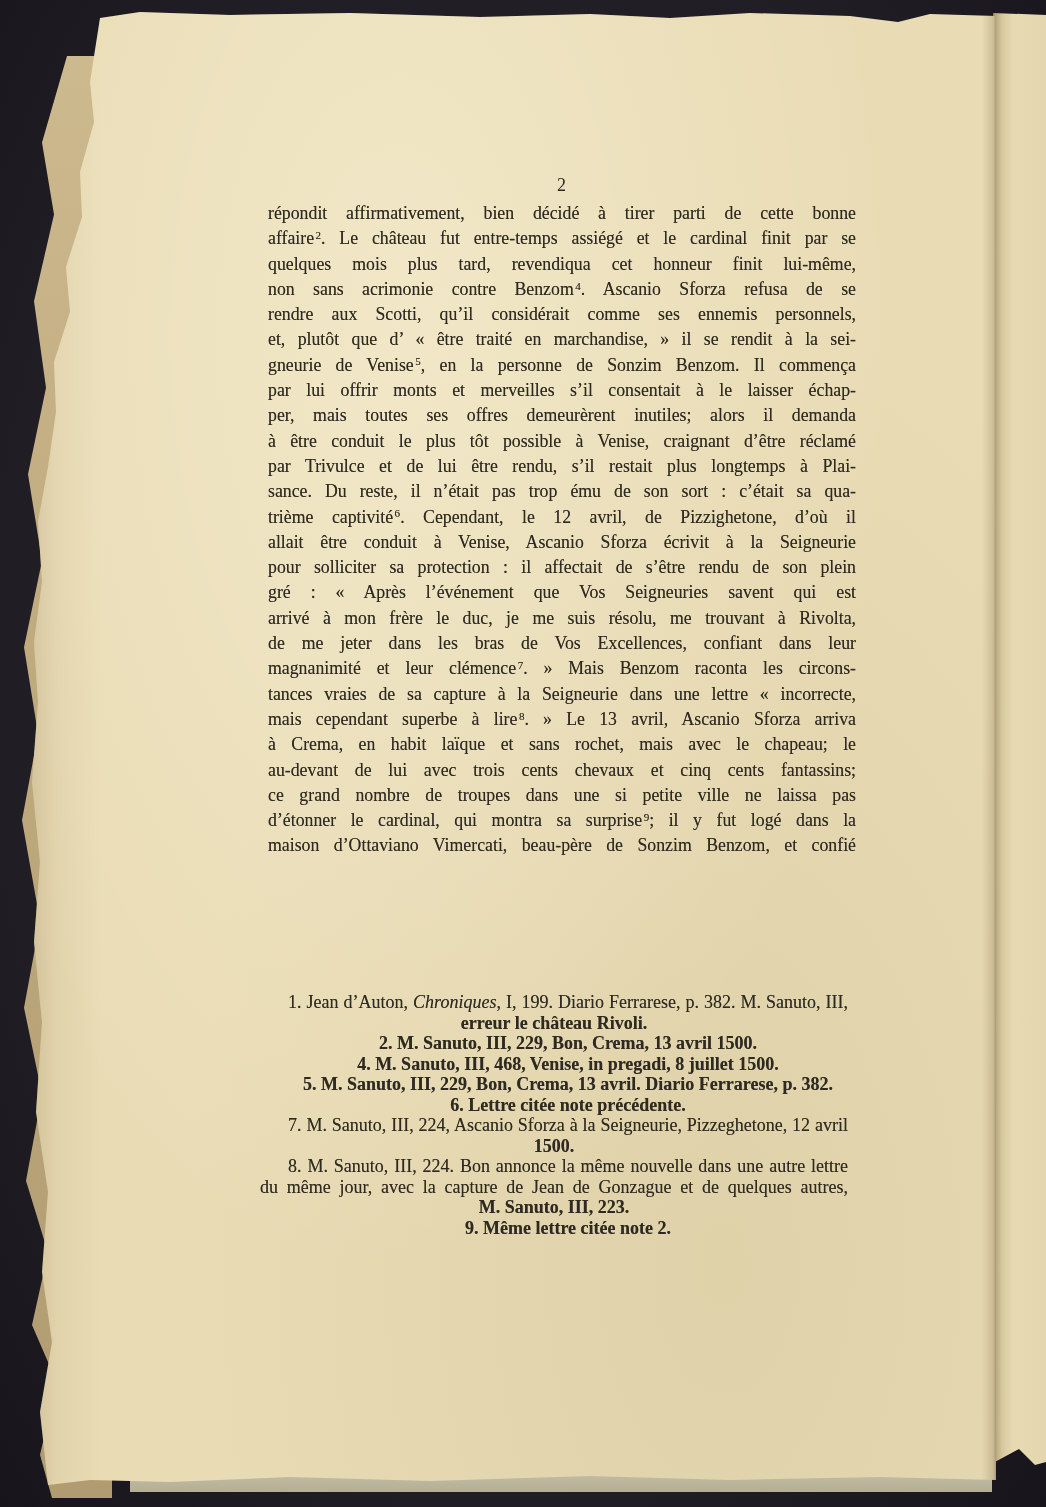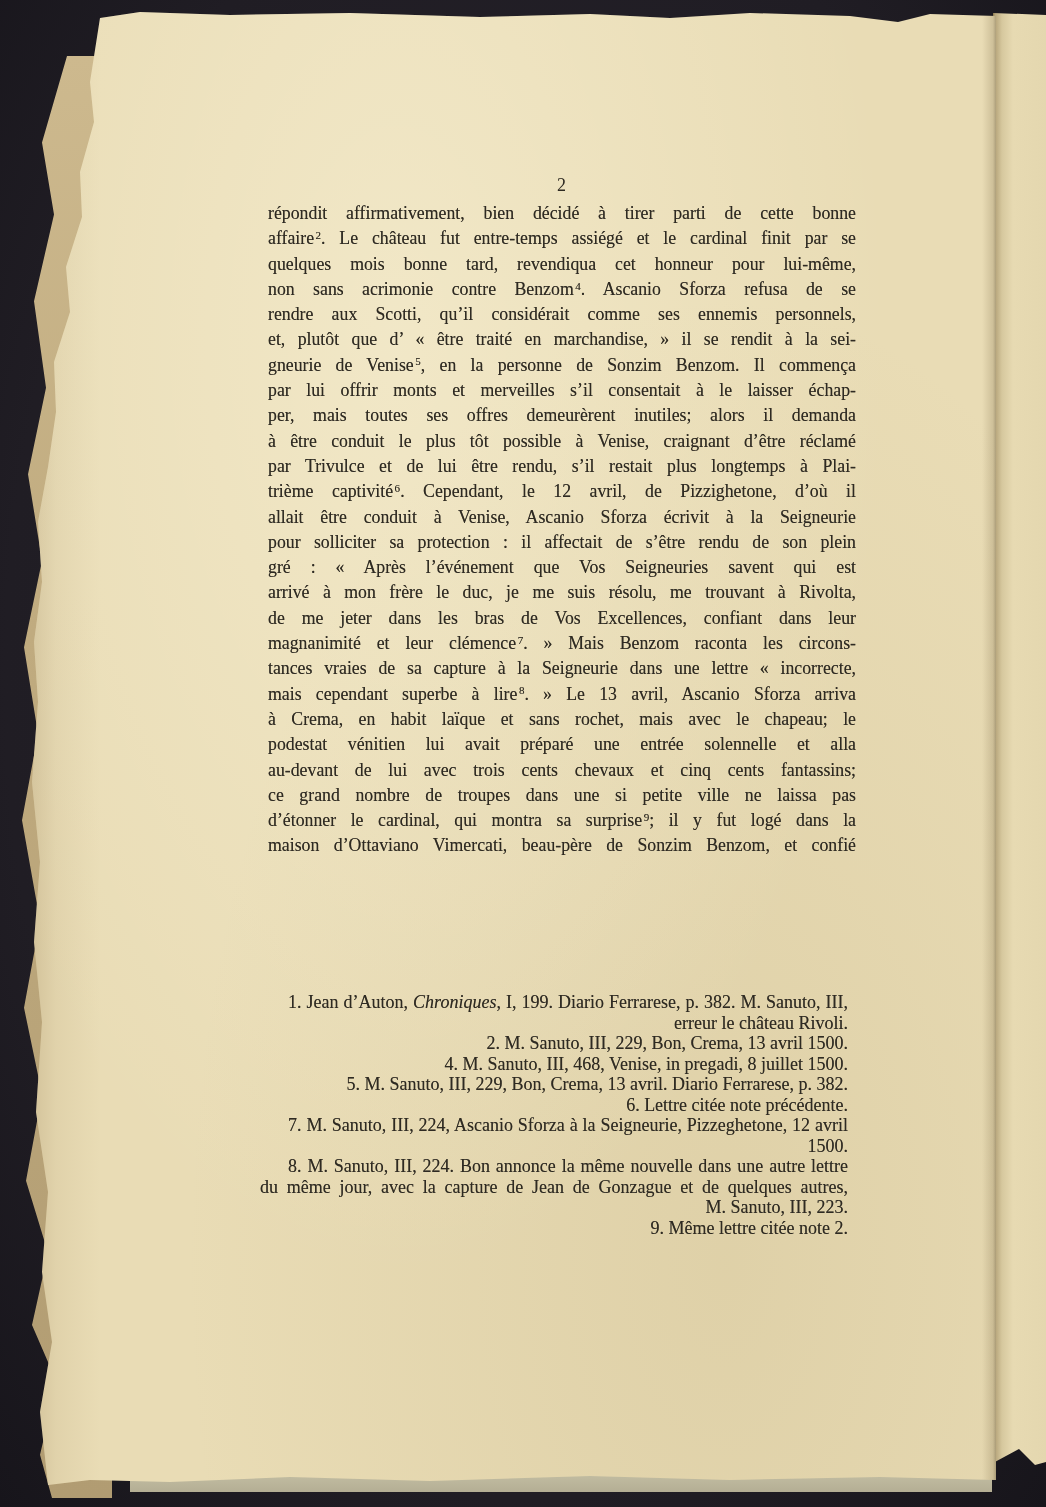--- a/index.html
+++ b/index.html
@@ -40,58 +40,58 @@
   .page-number{position:absolute;left:238px;top:160px;width:588px;height:26px;
     text-align:center;font-size:18px;line-height:26px;letter-spacing:1px;}
   .body-text{position:absolute;left:238px;top:189px;width:588px;font-size:17.8px;
     text-shadow:0 0 .5px rgba(46,42,34,.55);}
   .bline{height:25.3px;line-height:25.3px;overflow:hidden;text-align:justify;}
   .bline::after{content:"";display:inline-block;width:100%;}
   .footnotes{position:absolute;left:230px;top:936px;width:588px;font-size:18px;
     text-shadow:0 0 .4px rgba(46,42,34,.5);margin-top:44px;}
   .fline{height:20.5px;line-height:20.5px;overflow:hidden;text-align:justify;}
   .fline::after{content:"";display:inline-block;width:100%;}
-  .fline.last{text-align:right;}
+  .fline.last{text-align:center;font-weight:bold;}
   .fline.last::after{content:none;}
   .fline.first{padding-left:28px;}
   sup.fnref{font-size:62%;line-height:0;vertical-align:baseline;position:relative;top:-0.48em;margin-left:1.5px;}
   i{font-style:italic;}
 </style>
 </head>
 <body>
 
 <div class="scan">
   <div class="under-left"></div>
   <div class="under-bottom"></div>
   <div class="facing"></div>
   <div class="page">
     <div class="page-number">2</div>
     <div class="body-text">
         <div class="bline">répondit affirmativement, bien décidé à tirer parti de cette bonne</div>
         <div class="bline">affaire<sup class="fnref">2</sup>. Le château fut entre-temps assiégé et le cardinal finit par se</div>
-        <div class="bline">quelques mois bonne tard, revendiqua cet honneur pour lui-même,</div>
+        <div class="bline">quelques mois plus tard, revendiqua cet honneur finit lui-même,</div>
         <div class="bline">non sans acrimonie contre Benzom<sup class="fnref">4</sup>. Ascanio Sforza refusa de se</div>
         <div class="bline">rendre aux Scotti, qu’il considérait comme ses ennemis personnels,</div>
         <div class="bline">et, plutôt que d’ « être traité en marchandise, » il se rendit à la sei-</div>
         <div class="bline">gneurie de Venise<sup class="fnref">5</sup>, en la personne de Sonzim Benzom. Il commença</div>
         <div class="bline">par lui offrir monts et merveilles s’il consentait à le laisser échap-</div>
         <div class="bline">per, mais toutes ses offres demeurèrent inutiles; alors il demanda</div>
         <div class="bline">à être conduit le plus tôt possible à Venise, craignant d’être réclamé</div>
         <div class="bline">par Trivulce et de lui être rendu, s’il restait plus longtemps à Plai-</div>
+        <div class="bline">sance. Du reste, il n’était pas trop ému de son sort : c’était sa qua-</div>
         <div class="bline">trième captivité<sup class="fnref">6</sup>. Cependant, le 12 avril, de Pizzighetone, d’où il</div>
         <div class="bline">allait être conduit à Venise, Ascanio Sforza écrivit à la Seigneurie</div>
         <div class="bline">pour solliciter sa protection : il affectait de s’être rendu de son plein</div>
         <div class="bline">gré : « Après l’événement que Vos Seigneuries savent qui est</div>
         <div class="bline">arrivé à mon frère le duc, je me suis résolu, me trouvant à Rivolta,</div>
         <div class="bline">de me jeter dans les bras de Vos Excellences, confiant dans leur</div>
         <div class="bline">magnanimité et leur clémence<sup class="fnref">7</sup>. » Mais Benzom raconta les circons-</div>
         <div class="bline">tances vraies de sa capture à la Seigneurie dans une lettre « incorrecte,</div>
         <div class="bline">mais cependant superbe à lire<sup class="fnref">8</sup>. » Le 13 avril, Ascanio Sforza arriva</div>
         <div class="bline">à Crema, en habit laïque et sans rochet, mais avec le chapeau; le</div>
-        <div class="bline">podestat vénitien lui avait préparé une entrée solennelle et alla</div>
         <div class="bline">au-devant de lui avec trois cents chevaux et cinq cents fantassins;</div>
         <div class="bline">ce grand nombre de troupes dans une si petite ville ne laissa pas</div>
         <div class="bline">d’étonner le cardinal, qui montra sa surprise<sup class="fnref">9</sup>; il y fut logé dans la</div>
         <div class="bline">maison d’Ottaviano Vimercati, beau-père de Sonzim Benzom, et confié</div>
       </div>
     <div class="footnotes">
         <div class="fline first">1. Jean d’Auton, <i>Chroniques</i>, I, 199. Diario Ferrarese, p. 382. M. Sanuto, III,</div>
         <div class="fline last">erreur le château Rivoli.</div>
         <div class="fline first last">2. M. Sanuto, III, 229, Bon, Crema, 13 avril 1500.</div>
         <div class="fline first last">4. M. Sanuto, III, 468, Venise, in pregadi, 8 juillet 1500.</div>

